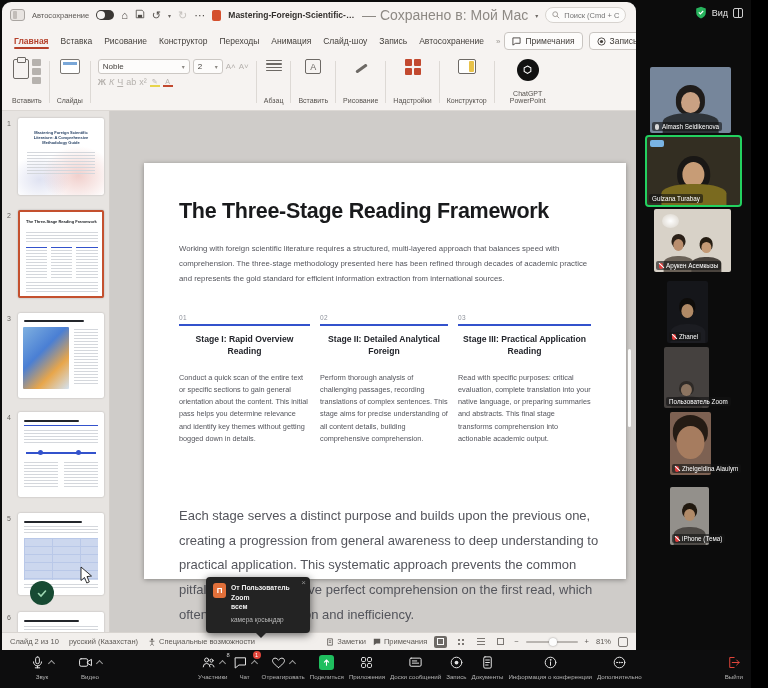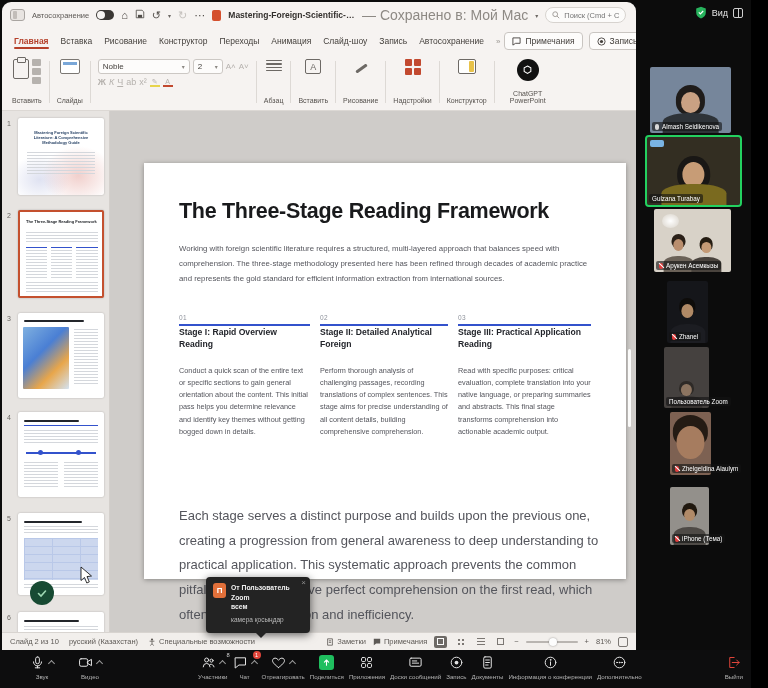--- a/index.html
+++ b/index.html
@@ -97,21 +97,21 @@
 
   
   .canvas { flex:1; background:#cfccc9; position:relative; }
   .slide { position:absolute; left:34px; top:52px; width:482px; height:416px; background:#fff;
            box-shadow:0 1px 5px rgba(0,0,0,.35); }
   .s-title { position:absolute; left:35px; top:36px; font-size:21.5px; font-weight:bold; color:#191a1c; letter-spacing:-0.3px;}
   .s-intro { position:absolute; left:35px; top:79px; width:418px; font-size:7.8px; line-height:1.9; color:#54555c;}
   .s-col { position:absolute; top:151px; }
   .s-col .num { font-size:6.5px; color:#8e929b; letter-spacing:.5px;}
   .s-col .bluebar { height:1.5px; background:#3352cc; margin-top:3px;}
-  .s-col .ctitle { font-size:8.6px; font-weight:bold; color:#23252b; line-height:1.4;}
+  .s-col .ctitle { margin-top:7px; font-size:8.6px; font-weight:bold; color:#23252b; line-height:1.4;text-align:center;}
   .s-col .cbody { margin-top:15px; font-size:7.3px; line-height:1.68; color:#54555c;}
   .s-footer { position:absolute; left:35px; top:341px; width:420px; font-size:13px; line-height:1.9; color:#54555c;}
   .v-scroll { position:absolute; right:5px; top:238px; width:3px; height:78px; background:#fbfbfa; border-radius:2px;}
 
   
   .statusbar { position:absolute; left:0; right:0; bottom:0; height:18px; background:#f2efec; border-top:1px solid #d8d4d0;
                display:flex; align-items:center; padding:0 8px; gap:10px; font-size:7.5px; color:#5d5955; white-space:nowrap;}
   .sb-right { margin-left:auto; display:flex; align-items:center; gap:7px;}
   .sb-item { display:flex; align-items:center; gap:3px;}
   .vbtn { width:13px; height:12px; border-radius:2px; display:flex; align-items:center; justify-content:center;}

